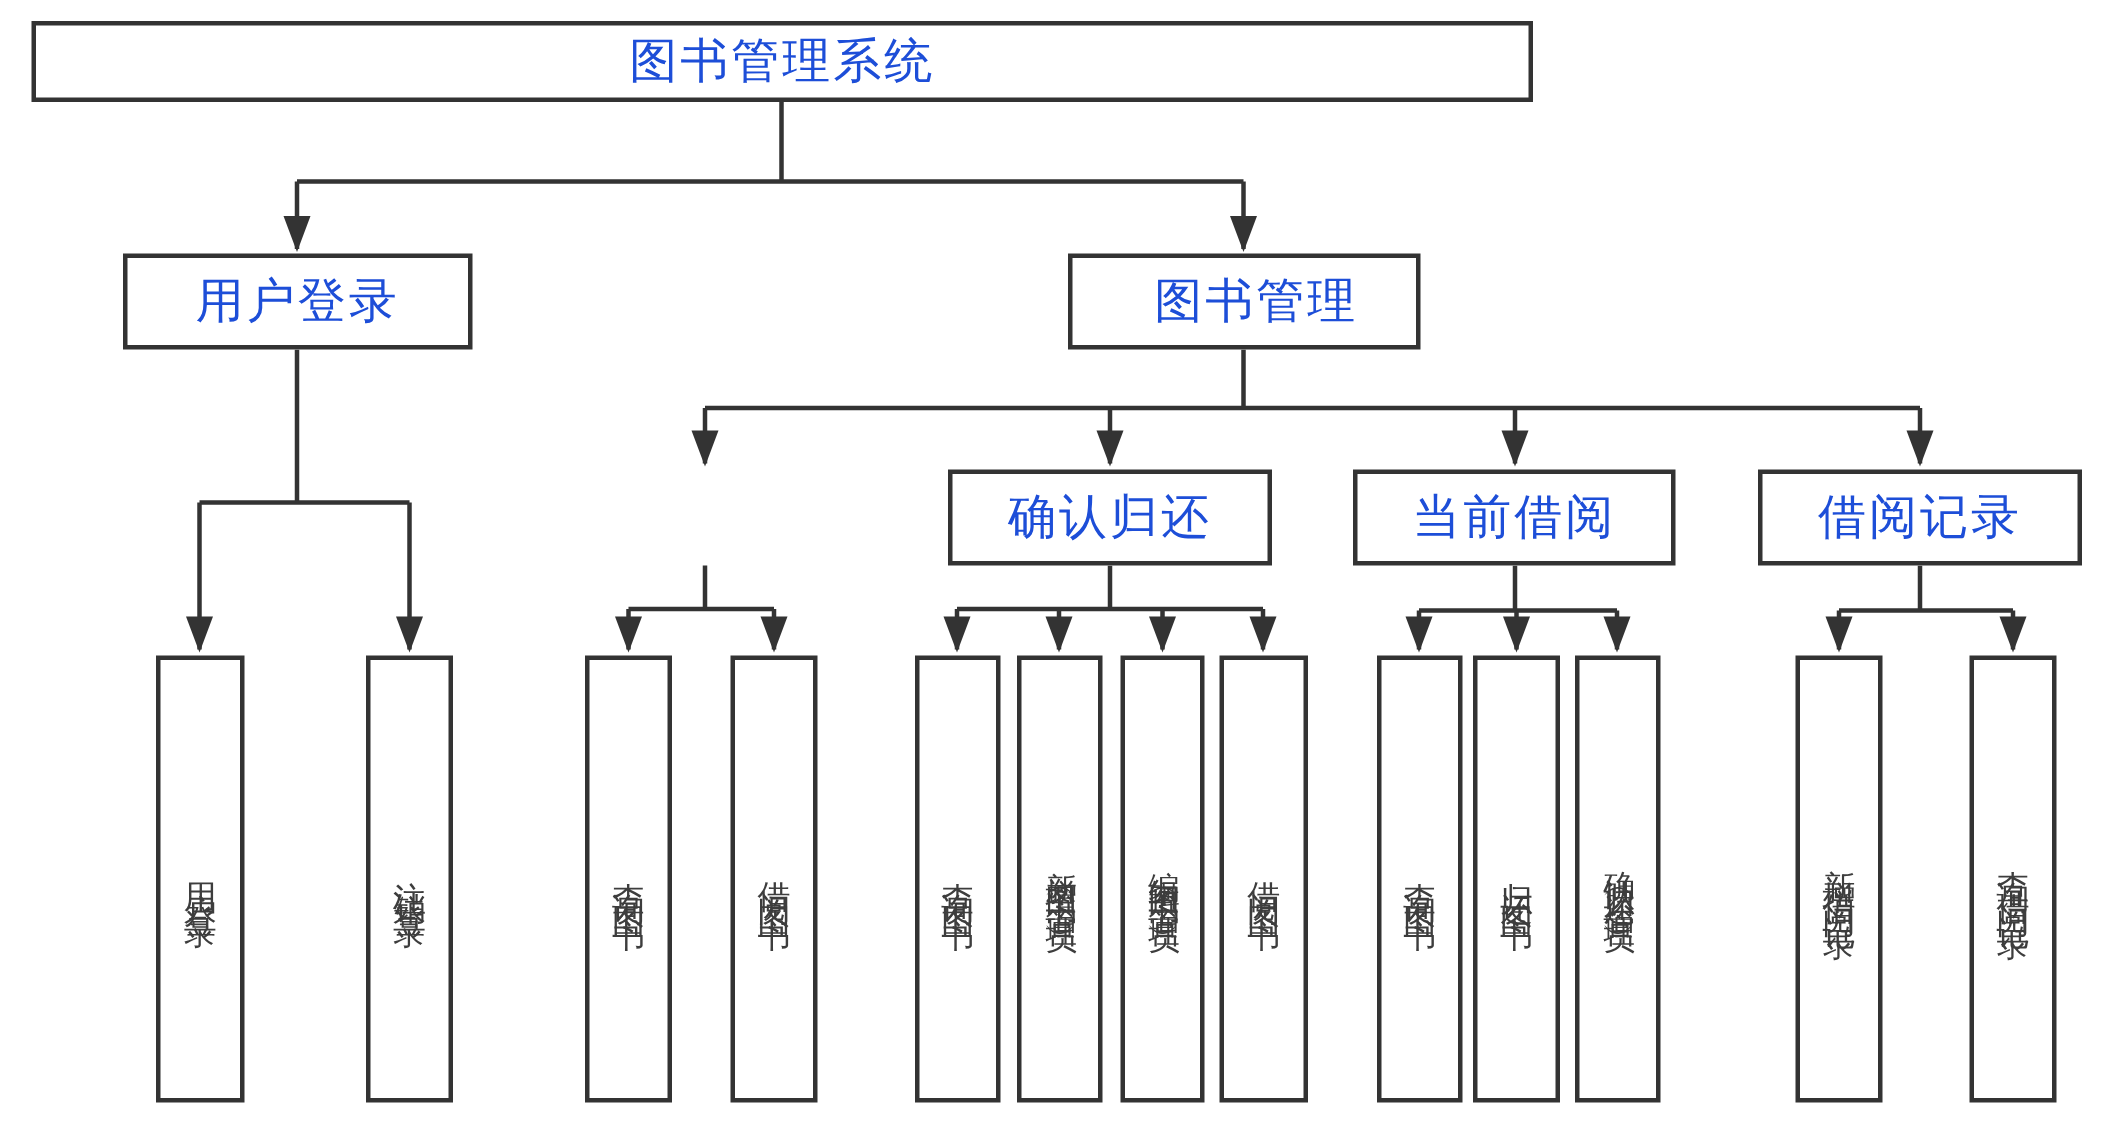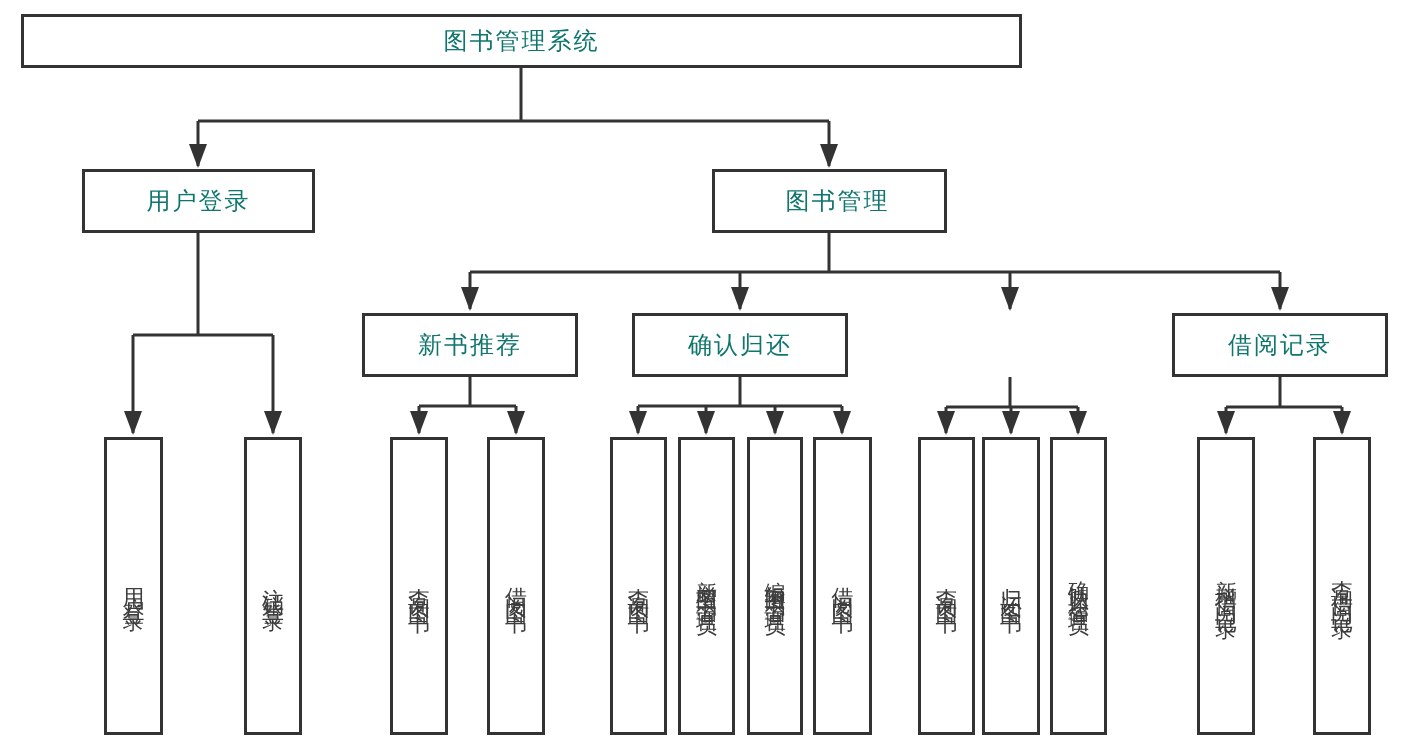--- a/index.html
+++ b/index.html
@@ -22,23 +22,23 @@
     z-index: 1;
   }
   .hbox {
     position: absolute;
     box-sizing: border-box;
     background: #ffffff;
     border: 3px solid #333333;
     display: flex;
     align-items: center;
     justify-content: center;
-    font-size: 24px;
+    font-size: 32px;
     letter-spacing: 2px;
-    color: #0f766e;
+    color: #1d4ed8;
     z-index: 2;
     white-space: nowrap;
   }
   .vbox {
     position: absolute;
     top: 437px;
     height: 298px;
     box-sizing: border-box;
     background: #ffffff;
     border: 3px solid #333333;
@@ -114,22 +114,22 @@
       <path d="M1226 407 V433" marker-end="url(#arrow)"></path>
       <path d="M1342 407 V433" marker-end="url(#arrow)"></path>
     </g>
   </svg>
 
   <div class="hbox" style="left:21px; top:14px; width:1001px; height:54px;">图书管理系统</div>
 
   <div class="hbox" style="left:82px; top:169px; width:233px; height:64px;">用户登录</div>
   <div class="hbox" style="left:712px; top:169px; width:235px; height:64px;padding-left:16px;">图书管理</div>
 
-  <div class="hbox" style="left:362px; top:313px; width:216px; height:64px;">新书推荐</div>
   <div class="hbox" style="left:632px; top:313px; width:216px; height:64px;">确认归还</div>
+  <div class="hbox" style="left:902px; top:313px; width:215px; height:64px;">当前借阅</div>
   <div class="hbox" style="left:1172px; top:313px; width:216px; height:64px;">借阅记录</div>
 
   <div class="vbox" style="left:104px; width:59px;">用户登录</div>
   <div class="vbox" style="left:244px; width:58px;">注销登录</div>
 
   <div class="vbox" style="left:390px; width:58px;">查询图书</div>
   <div class="vbox" style="left:487px; width:58px;">借阅图书</div>
 
   <div class="vbox" style="left:610px; width:57px;">查询图书</div>
   <div class="vbox long" style="left:678px; width:57px;">新增图书（管理员）</div>

